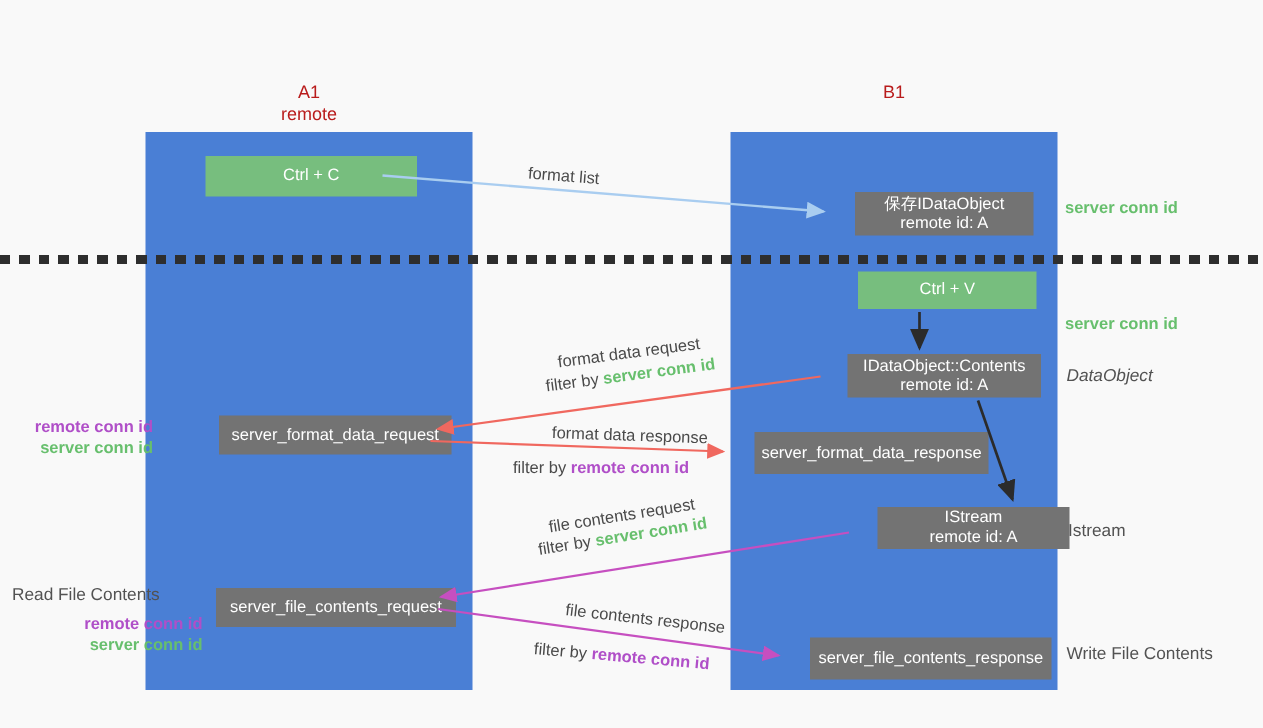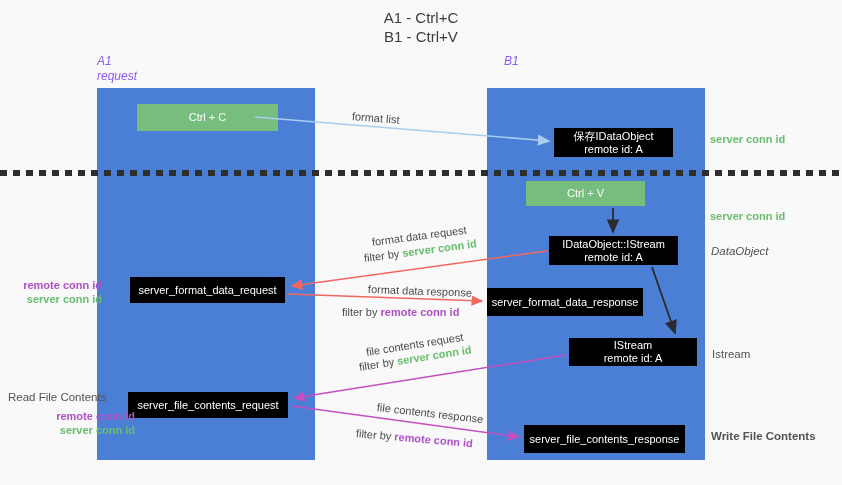--- a/index.html
+++ b/index.html
@@ -5,36 +5,36 @@
   html,body{margin:0;padding:0;}
   body{font-family:"Liberation Sans",sans-serif;background:#f9f9f9;}
   #stage{position:relative;width:842px;height:485px;background:#f9f9f9;overflow:hidden;}
 
   .title{position:absolute;top:8px;left:0;width:842px;text-align:center;z-index:5;
          font-size:15px;color:#3c3c3c;line-height:19px;}
 
   .lane{position:absolute;top:88px;width:218px;height:372px;background:#4a7fd5;z-index:1;}
   #lane-a1{left:97px;}
   #lane-b1{left:487px;}
-  .lane-header{position:absolute;top:54px;width:218px;text-align:left;z-index:5;
-               font-size:12px;color:#8b5cf6;line-height:15px;font-style:italic;}
+  .lane-header{position:absolute;top:54px;width:218px;text-align:center;z-index:5;
+               font-size:12px;color:#b91c1c;line-height:15px;}
   #hdr-a1{left:97px;}
-  #hdr-b1{left:504px;}
+  #hdr-b1{left:487px;}
 
   .dotted{position:absolute;left:0;top:170px;width:842px;height:6px;z-index:2;
           background:repeating-linear-gradient(90deg,#2e2e2e 0 7px,transparent 7px 13px);}
 
   .box{position:absolute;display:flex;flex-direction:column;align-items:center;justify-content:center;
        color:#ffffff;font-size:11px;line-height:13px;text-align:center;z-index:3;white-space:nowrap;}
   .green{background:#77be7e;}
-  .orange{background:#000000;}
+  .orange{background:#737373;margin-left:16px;}
 
   #box-ctrl-c{left:137px;top:104px;width:141px;height:27px;}
   #box-save-obj{left:554px;top:128px;width:119px;height:29px;}
-  #box-ctrl-v{left:526px;top:181px;width:119px;height:25px;align-items:center;}
+  #box-ctrl-v{left:572px;top:181px;width:119px;height:25px;align-items:center;}
   #box-getdata{left:549px;top:236px;width:129px;height:29px;}
   #box-format-req{left:130px;top:277px;width:155px;height:26px;}
   #box-format-resp{left:487px;top:288px;width:156px;height:28px;}
   #box-istream{left:569px;top:338px;width:128px;height:28px;}
   #box-file-req{left:128px;top:392px;width:160px;height:26px;}
   #box-file-resp{left:524px;top:425px;width:161px;height:28px;}
 
   svg.arrows{position:absolute;left:0;top:0;z-index:4;pointer-events:none;}
 
   .edge-label{position:absolute;font-size:11px;color:#4a4a4a;white-space:nowrap;z-index:5;
@@ -51,38 +51,34 @@
   #lbl-filter2{left:342px;top:306px;}
   #lbl-fcr{left:366px;top:346px;transform:rotate(-9deg);}
   #lbl-filter3{left:359px;top:361px;transform:rotate(-9deg);}
   #lbl-fcresp{left:377px;top:401px;transform:rotate(6.5deg);}
   #lbl-filter4{left:356px;top:427px;transform:rotate(5deg);}
 
   #ann-r-scid1{left:710px;top:133px;}
   #ann-r-scid2{left:710px;top:210px;}
   #ann-r-dataobject{left:711px;top:245px;font-style:italic;}
   #ann-r-istream{left:712px;top:348px;}
-  #ann-r-write{left:711px;top:430px;font-weight:bold;}
+  #ann-r-write{left:711px;top:430px;}
   #ann-l-block1{left:10px;top:278px;width:92px;text-align:right;line-height:14px;}
   #ann-l-read{left:8px;top:391px;}
   #ann-l-block2{left:40px;top:409px;width:95px;text-align:right;line-height:14px;}
 </style>
 </head>
 <body>
 
 <div id="stage">
 
-  <div class="title">
-    <div>A1 - Ctrl+C</div>
-    <div>B1 - Ctrl+V</div>
-  </div>
 
   <div class="lane-header" id="hdr-a1">
     <div>A1</div>
-    <div>request</div>
+    <div>remote</div>
   </div>
   <div class="lane-header" id="hdr-b1">
     <div>B1</div>
   </div>
 
   <div class="lane" id="lane-a1"></div>
   <div class="lane" id="lane-b1"></div>
 
   <div class="dotted"></div>
 
@@ -93,21 +89,21 @@
   <div class="box orange" id="box-save-obj">
     <div>保存IDataObject</div>
     <div>remote id: A</div>
   </div>
 
   <div class="box green" id="box-ctrl-v">
     <div>Ctrl + V</div>
   </div>
 
   <div class="box orange" id="box-getdata">
-    <div>IDataObject::IStream</div>
+    <div>IDataObject::Contents</div>
     <div>remote id: A</div>
   </div>
 
   <div class="box orange" id="box-format-resp">
     <div>server_format_data_response</div>
   </div>
 
   <div class="box orange" id="box-format-req">
     <div>server_format_data_request</div>
   </div>

